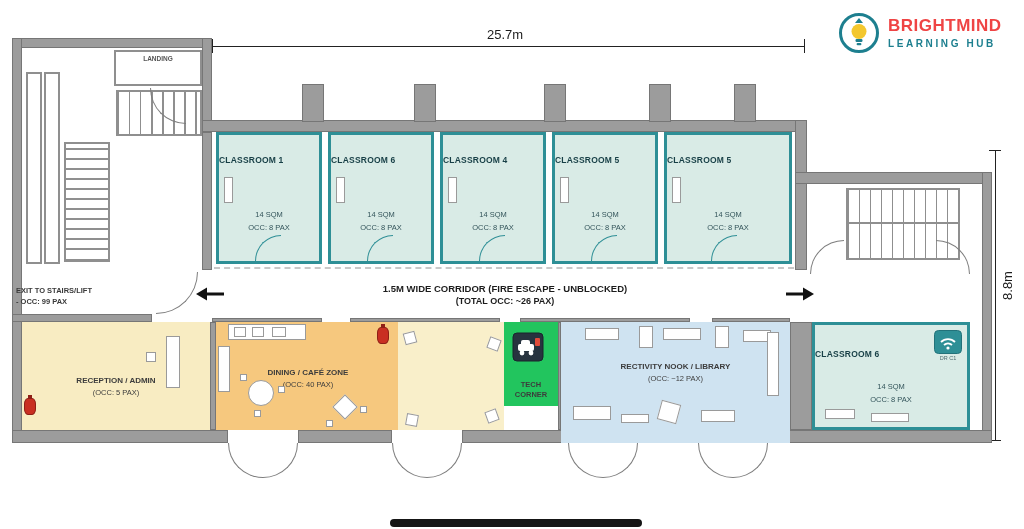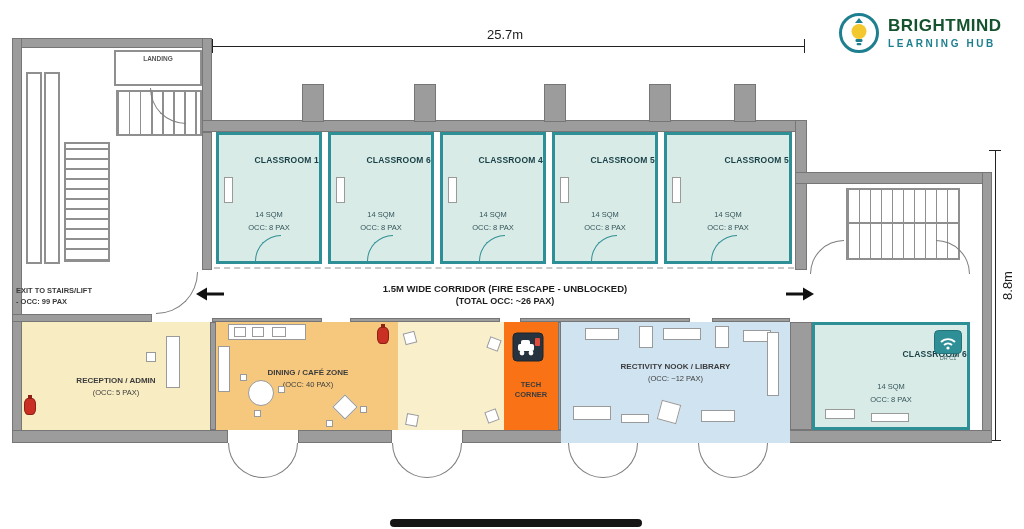--- a/index.html
+++ b/index.html
@@ -22,38 +22,38 @@
   .fur { position:absolute; background:#fff; border:1px solid #9a9a9a; }
   .round { border-radius:50%; }
 
   .lbl { position:absolute; text-align:center; color:#1c1c1c; }
   .dim-line-h { position:absolute; border-top:1.5px solid #222; }
   .dim-line-v { position:absolute; border-left:1.5px solid #222; }
   .tick-v { position:absolute; border-left:1.5px solid #222; width:0; }
   .tick-h { position:absolute; border-top:1.5px solid #222; height:0; }
 
   .cls { position:absolute; background:#d9ebe6; border:3px solid #2e8f96; }
-  .cls-name { margin-top:20px; text-align:right; font-size:8.5px; font-weight:bold; color:#173f46; letter-spacing:.2px; }
+  .cls-name { margin-top:20px; text-align:left; font-size:8.5px; font-weight:bold; color:#173f46; letter-spacing:.2px; }
   .cls-meta { position:absolute; top:74px; left:0; right:0; text-align:center; font-size:7.5px; color:#33545a; line-height:1.7; }
 
   .zone { position:absolute; }
   .zone-label { position:absolute; left:0; right:0; text-align:center; font-weight:bold; color:#3c3c3c; }
 
   .corridor-dash { position:absolute; border-top:2px dashed #c8c8c8; }
 
   .reading-circle { position:absolute; border-radius:50%; background:#20707a; border:3px solid #86c2bd;
     display:flex; align-items:center; justify-content:center; }
   .reading-ring { position:absolute; inset:6px; border:1.5px dashed rgba(255,255,255,.85); border-radius:50%; }
   .reading-text { position:relative; text-align:center; font-size:8px; font-weight:bold; color:#fff; line-height:1.5; }
 
   .fire-ext { position:absolute; width:12px; height:17px; background:#c92f22; border:1px solid #8e1f16; border-radius:4px/6px; }
   .fire-ext::before { content:""; position:absolute; top:-4px; left:3px; width:4px; height:4px; background:#8e1f16; }
 
   .logo { position:absolute; display:flex; align-items:center; gap:8px; }
-  .logo-name { font-size:17px; font-weight:bold; color:#14532d; letter-spacing:.5px; line-height:1.1; }
+  .logo-name { font-size:17px; font-weight:bold; color:#ef4444; letter-spacing:.5px; line-height:1.1; }
   .logo-tag { font-size:10px; font-weight:bold; color:#1d7f8f; letter-spacing:2.6px; margin-top:2px; }
 
   .bottom-bar { position:absolute; background:#151515; border-radius:4px; }
 </style>
 </head>
 <body>
 
 <div class="plan">
 
   <div class="logo" style="left:838px;top:12px;">
@@ -211,21 +211,21 @@
     <div class="fur" style="left:110px;top:98px;width:7px;height:7px;"></div>
   </div>
   <div class="fire-ext" style="left:377px;top:327px;"></div>
 
   <div class="zone" style="left:398px;top:322px;width:106px;height:108px;background:#f9efca;"></div>
   <div class="fur" style="left:404px;top:332px;width:12px;height:12px;transform:rotate(-15deg);"></div>
   <div class="fur" style="left:488px;top:338px;width:12px;height:12px;transform:rotate(20deg);"></div>
   <div class="fur" style="left:406px;top:414px;width:12px;height:12px;transform:rotate(10deg);"></div>
   <div class="fur" style="left:486px;top:410px;width:12px;height:12px;transform:rotate(-20deg);"></div>
 
-  <div class="zone" style="left:504px;top:322px;width:54px;height:108px;background:#f97316;">
+  <div class="zone" style="left:504px;top:322px;width:54px;height:84px;background:#22c55e;">
     <div class="zone-label" style="top:58px;font-size:7.5px;">TECH</div>
     <div class="zone-label" style="top:68px;font-size:7.5px;">CORNER</div>
   </div>
   <svg style="position:absolute;left:512px;top:332px;" width="32" height="30">
     <rect x="1" y="1" width="30" height="28" rx="4" fill="#27333f" stroke="#1a242d"></rect>
     <rect x="6" y="12" width="16" height="7" rx="2" fill="#fff"></rect>
     <rect x="9" y="8" width="9" height="6" rx="2" fill="#fff"></rect>
     <circle cx="10" cy="21" r="2.4" fill="#fff"></circle>
     <circle cx="19" cy="21" r="2.4" fill="#fff"></circle>
     <rect x="23" y="6" width="5" height="8" rx="1" fill="#e04b3a"></rect>

